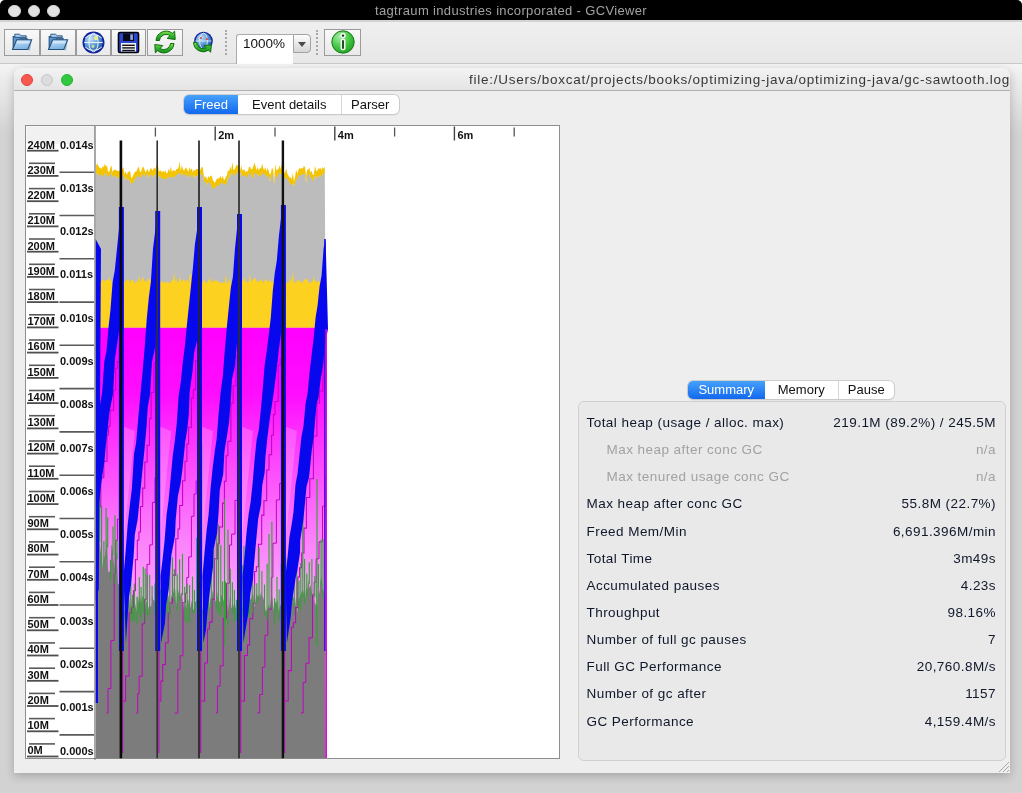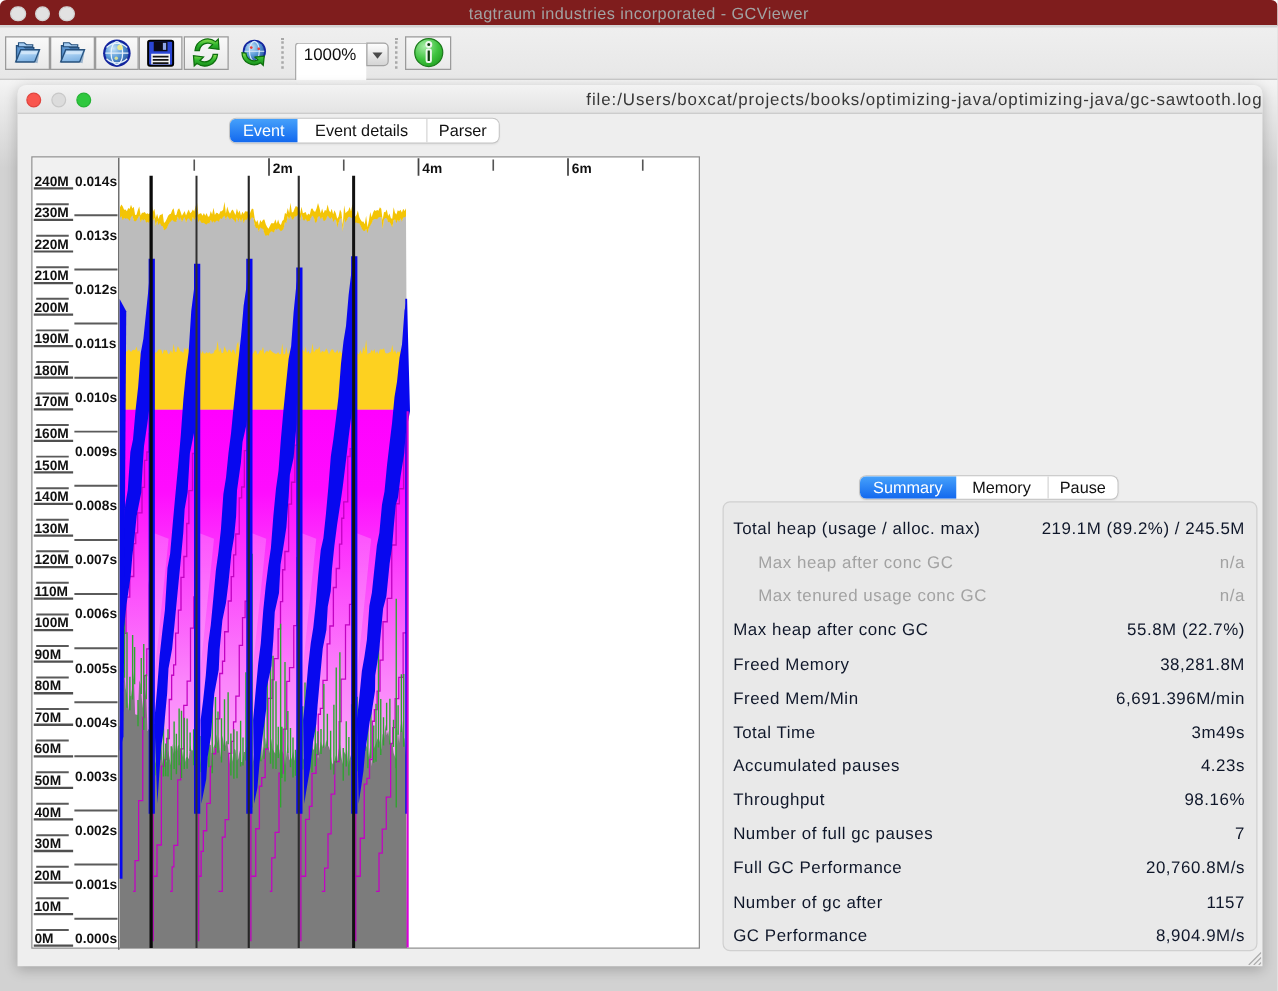--- a/index.html
+++ b/index.html
@@ -1,16 +1,16 @@
 <!DOCTYPE html>
 <html><head><meta charset="utf-8"><style>
 * { margin:0; padding:0; box-sizing:border-box; }
 html,body { width:1022px; height:793px; overflow:hidden; font-family:"Liberation Sans", sans-serif; }
 body { background:#d2d2d2; position:relative; }
-.topbar { position:absolute; left:0; top:0; width:1022px; height:21px; background:#7f1d1d; border-bottom:1px solid #d4d4d4; border-radius:5px 5px 0 0; }
+.topbar { position:absolute; left:0; top:0; width:1022px; height:21px; background:#000000; border-bottom:1px solid #d4d4d4; border-radius:5px 5px 0 0; }
 .corner { position:absolute; top:0; width:7px; height:7px; background:#fff; z-index:-1; }
 .tl-outer { position:absolute; top:4.5px; width:12.5px; height:12.5px; border-radius:50%; background:#e2e2e2; border:1px solid #d3d3d3; }
 .apptitle { position:absolute; left:0; top:0; width:100%; text-align:center; line-height:21px; font-size:13px; color:#a2a2a2; letter-spacing:0.35px; }
 .toolbar { position:absolute; left:0; top:22px; width:1022px; height:42px; background:linear-gradient(#efefef,#e7e7e7); border-bottom:1px solid #c9c9c9; }
 .tbtn { position:absolute; top:7px; height:26.5px; background:linear-gradient(#f9f9f9,#e9e9e9); border:1px solid #9b9b9b; display:flex; align-items:center; justify-content:center; }
 .flaticon { position:absolute; top:7px; display:flex; align-items:center; justify-content:center; }
 .sep { position:absolute; top:8px; height:25px; width:0; border-left:2px dotted #a8a8a8; }
 .combo { position:absolute; left:236px; top:12px; width:57px; height:34px; background:#fff; border:1px solid #ababab; border-right:none; font-size:13.5px; color:#111; padding:1px 0 0 6px; border-radius:3px 0 0 3px; }
 .comboarr { position:absolute; left:293px; top:12px; width:17.5px; height:19px; background:linear-gradient(#fdfdfd,#d5d5d5); border:1px solid #a2a2a2; border-radius:0 4px 4px 0; }
 .comboarr:after { content:""; position:absolute; left:4.2px; top:7px; border:4.2px solid transparent; border-top:5px solid #4a4a4a; }
@@ -141,21 +141,21 @@
 </div>
 <div class="glow"></div>
 <div class="win">
   <div class="wtitle">
     <span class="txt">file:/Users/boxcat/projects/books/optimizing-java/optimizing-java/gc-sawtooth.log</span>
     <div class="light" style="left:6.7px; background:#f9564e; border:0.5px solid #e0443e"></div>
     <div class="light" style="left:26.8px; background:#dcdcdc; border:0.5px solid #c8c8c8"></div>
     <div class="light" style="left:47.1px; background:#2fc83e; border:0.5px solid #25b335"></div>
   </div>
   <div class="seg" style="left:170px; top:27px; width:215px">
-    <span class="on" style="width:54px">Event</span>
+    <span class="on" style="width:54px">Freed</span>
     <span style="width:103.5px">Event details</span>
     <span style="width:57.5px">Parser</span>
   </div>
   <div class="chartbox">
       <svg width="535" height="634" viewBox="25 125 535 634" font-family="Liberation Sans, sans-serif" style="position:absolute;left:0;top:0">
 <defs>
 <linearGradient id="pinkgrad" x1="0" y1="0" x2="0" y2="1">
 <stop offset="0" stop-color="#ff00ff"></stop>
 <stop offset="0.22" stop-color="#fe0dfe"></stop>
 <stop offset="0.45" stop-color="#fc47fc"></stop>
@@ -348,24 +348,20 @@
       </div>
 <div class="row dim">
         <span class="lbl">Max tenured usage conc GC</span>
         <span class="val">n/a</span>
       </div>
 <div class="row">
         <span class="lbl">Max heap after conc GC</span>
         <span class="val">55.8M (22.7%)</span>
       </div>
 <div class="row">
-        <span class="lbl">Freed Memory</span>
-        <span class="val">38,281.8M</span>
-      </div>
-<div class="row">
         <span class="lbl">Freed Mem/Min</span>
         <span class="val">6,691.396M/min</span>
       </div>
 <div class="row">
         <span class="lbl">Total Time</span>
         <span class="val">3m49s</span>
       </div>
 <div class="row">
         <span class="lbl">Accumulated pauses</span>
         <span class="val">4.23s</span>
@@ -381,21 +377,21 @@
 <div class="row">
         <span class="lbl">Full GC Performance</span>
         <span class="val">20,760.8M/s</span>
       </div>
 <div class="row">
         <span class="lbl">Number of gc after</span>
         <span class="val">1157</span>
       </div>
 <div class="row">
         <span class="lbl">GC Performance</span>
-        <span class="val">8,904.9M/s</span>
+        <span class="val">4,159.4M/s</span>
       </div>
   </div>
   <svg class="grip" width="12" height="12">
       <g stroke="#aaa" stroke-width="1">
         <line x1="2" y1="12" x2="12" y2="2"></line>
         <line x1="6" y1="12" x2="12" y2="6"></line>
         <line x1="10" y1="12" x2="12" y2="10"></line>
       </g>
     </svg>
 </div>

